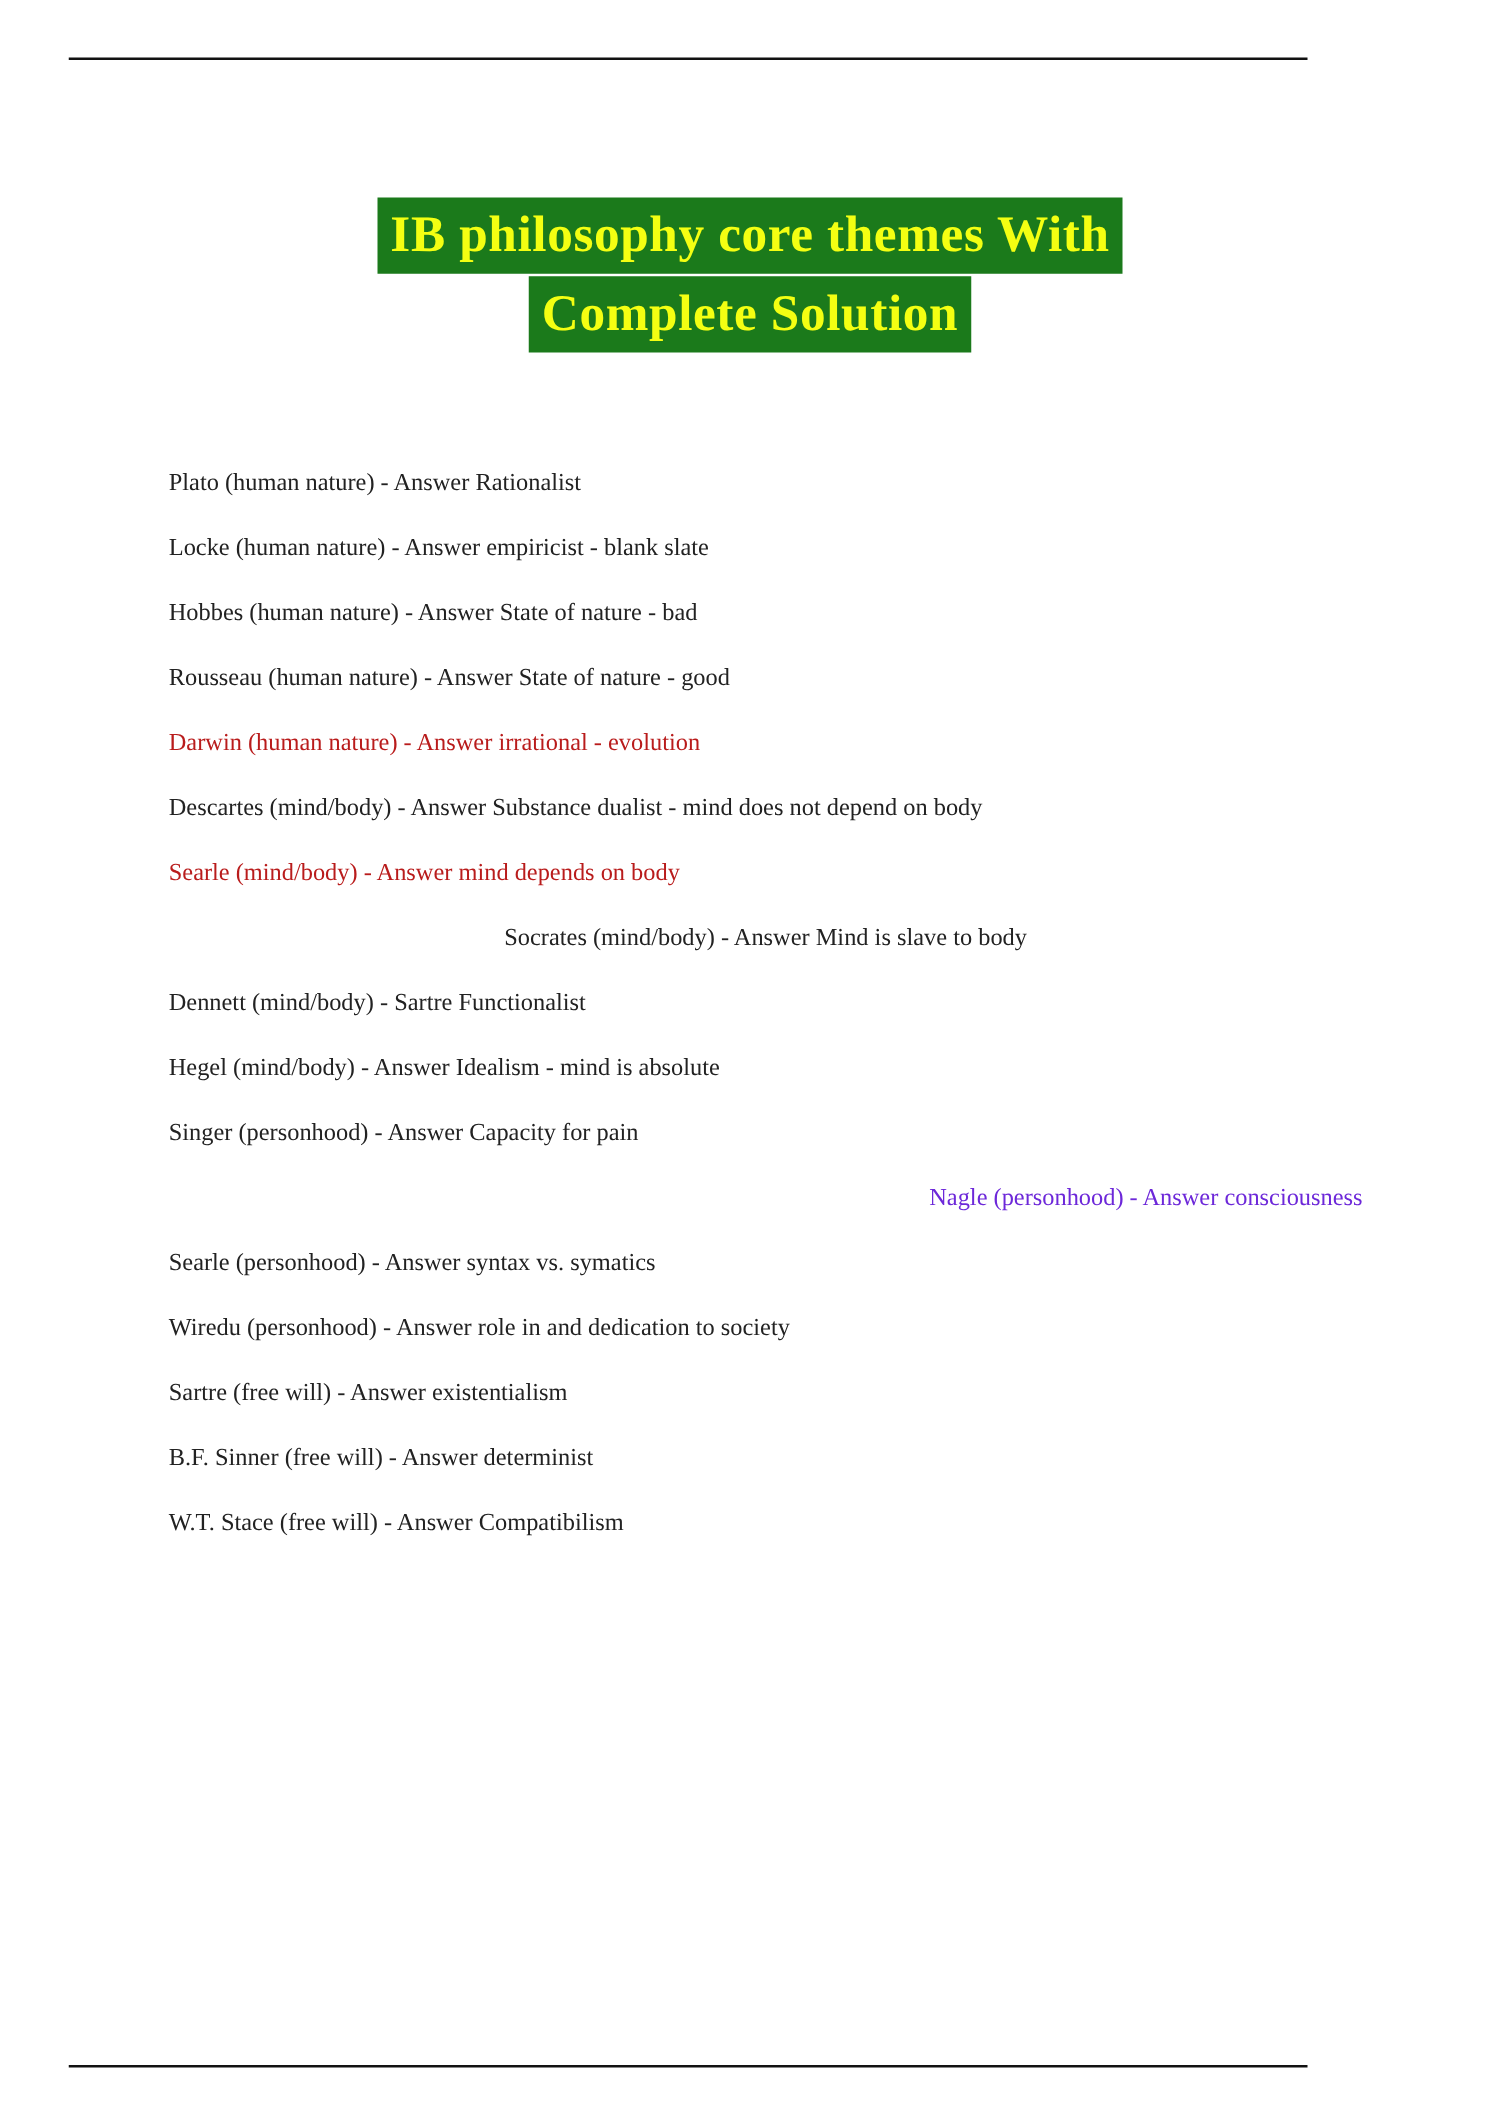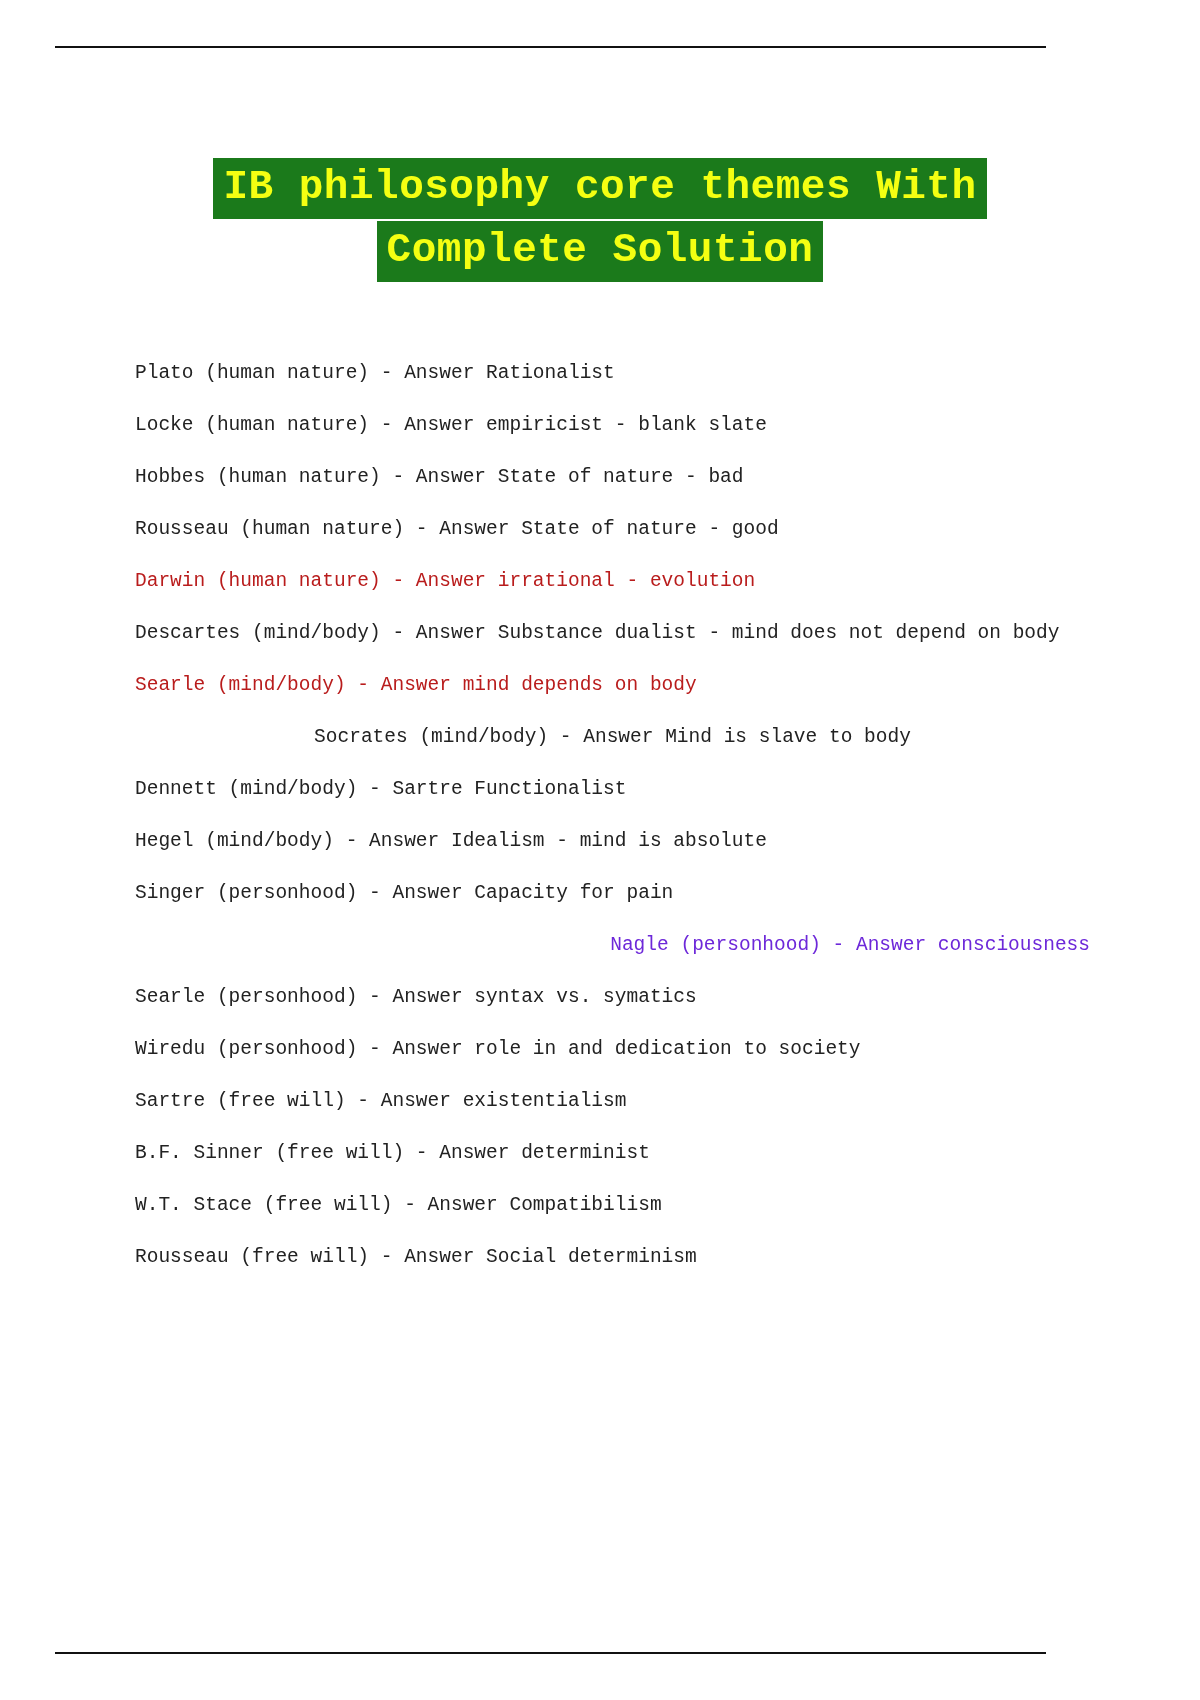--- a/index.html
+++ b/index.html
@@ -5,21 +5,21 @@
   html, body {
     margin: 0;
     padding: 0;
     background: #ffffff;
   }
   .page {
     position: relative;
     width: 1200px;
     height: 1700px;
     background: #ffffff;
-    font-family: Liberation Mono, monospace;
+    font-family: Liberation Serif, serif;
     overflow: hidden;
   }
   .rule {
     position: absolute;
     left: 55px;
     width: 991px;
     height: 2px;
     background: #111111;
   }
   .rule-top { top: 46px; }
@@ -42,21 +42,21 @@
     margin: 1px 0;
   }
 
   .qa-list {
     position: absolute;
     top: 358px;
     left: 135px;
     right: 110px;
   }
   .entry {
-    margin: 3px 0 28px 0;
+    margin: 17px 0 28px 0;
     font-size: 19.5px;
     line-height: 24px;
     color: #222222;
     white-space: nowrap;
   }
 </style>
 </head>
 <body>
 
 <div class="page">
@@ -79,18 +79,17 @@
       <p class="entry" style="color: rgb(34, 34, 34); text-align: center;">Socrates (mind/body) - Answer Mind is slave to body</p>
       <p class="entry" style="color: rgb(34, 34, 34);">Dennett (mind/body) - Sartre Functionalist</p>
       <p class="entry" style="color: rgb(34, 34, 34);">Hegel (mind/body) - Answer Idealism - mind is absolute</p>
       <p class="entry" style="color: rgb(34, 34, 34);">Singer (personhood) - Answer Capacity for pain</p>
       <p class="entry" style="color: #6d28d9; text-align: right;">Nagle (personhood) - Answer consciousness</p>
       <p class="entry" style="color: rgb(34, 34, 34);">Searle (personhood) - Answer syntax vs. symatics</p>
       <p class="entry" style="color: rgb(34, 34, 34);">Wiredu (personhood) - Answer role in and dedication to society</p>
       <p class="entry" style="color: rgb(34, 34, 34);">Sartre (free will) - Answer existentialism</p>
       <p class="entry" style="color: rgb(34, 34, 34);">B.F. Sinner (free will) - Answer determinist</p>
       <p class="entry" style="color: rgb(34, 34, 34);">W.T. Stace (free will) - Answer Compatibilism</p>
-      <p class="entry" style="color: rgb(34, 34, 34);">Rousseau (free will) - Answer Social determinism</p>
     </div>
 
   <div class="rule rule-bottom" style="background: rgb(17, 17, 17);"></div>
 
 </div>
 
 </body></html>

